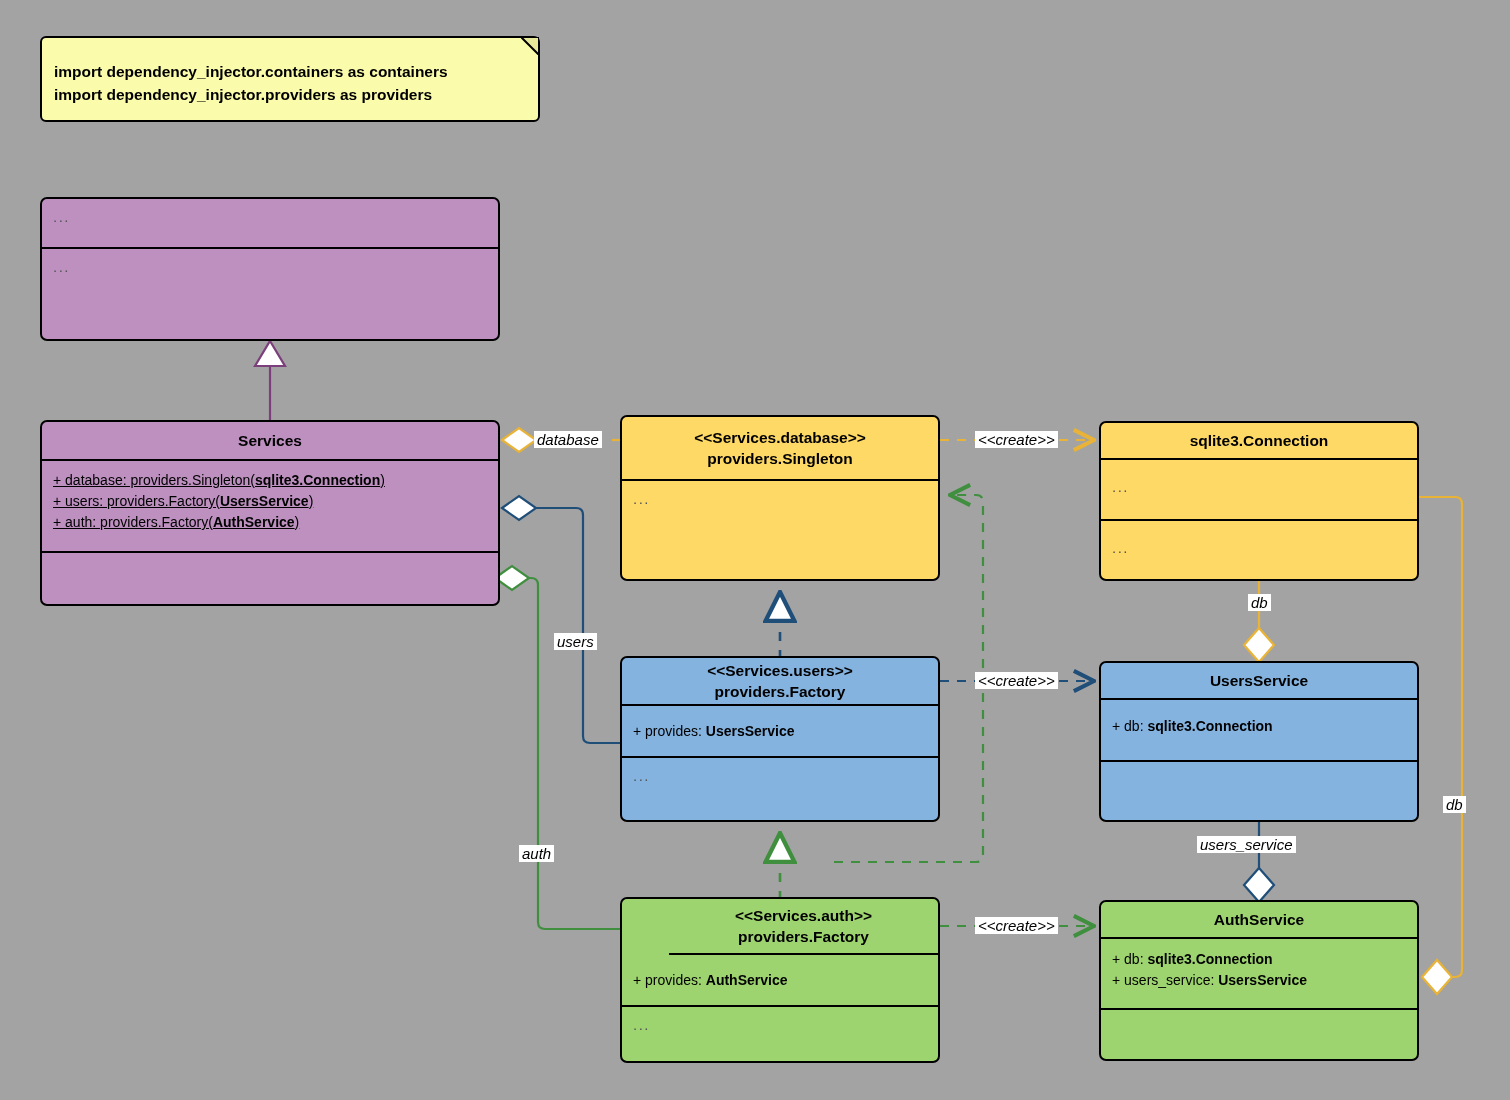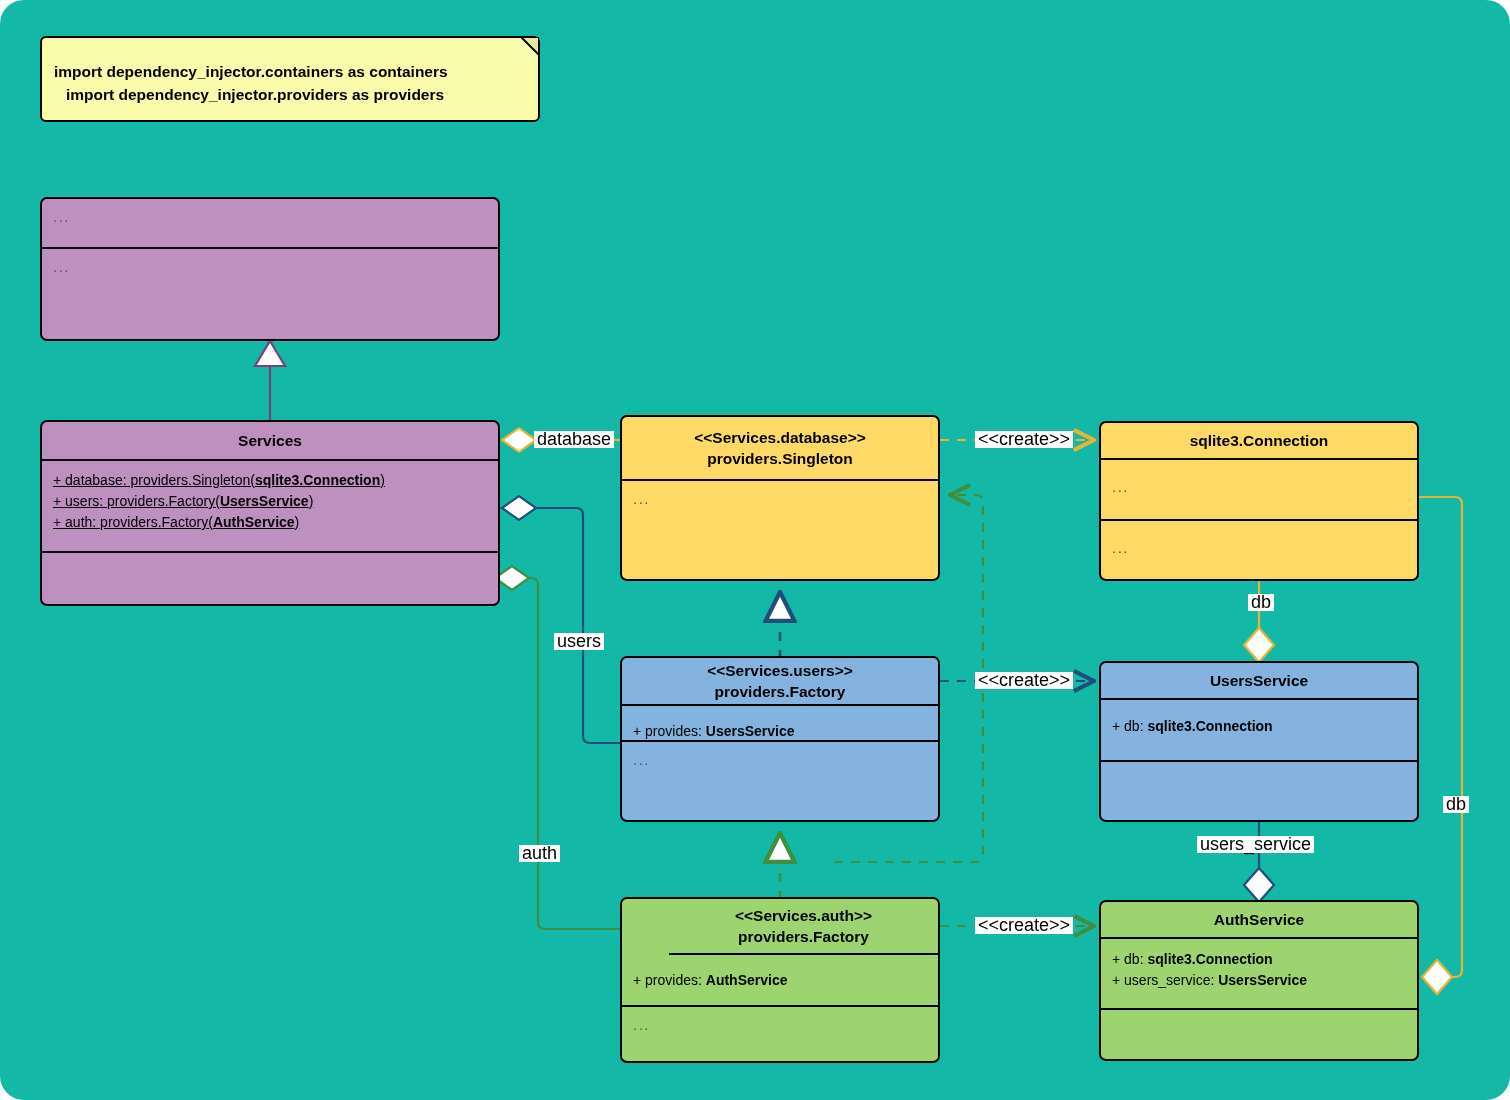--- a/index.html
+++ b/index.html
@@ -5,23 +5,22 @@
 <style>
   html,body{margin:0;padding:0;background:#ffffff;}
   body{
     font-family:"Liberation Sans", sans-serif;
     -webkit-font-smoothing:antialiased;
   }
   #canvas{
     position:relative;
     width:1510px;
     height:1100px;
-    background:#14b8a6;
+    background:#a3a3a3;
     overflow:hidden;
-    border-radius:24px;
   }
   #edges{
     position:absolute;
     left:0; top:0;
     width:1510px; height:1100px;
     pointer-events:none;
   }
 
   
   .note{
@@ -89,26 +88,27 @@
 
   
   .c-purple{ background:#bd90c0; }
   .c-yellow{ background:#ffd966; }
   .c-blue{   background:#85b3e0; }
   .c-green{  background:#9ed46f; }
 
   
   .elabel{
     position:absolute;
-    font-size:18px;
+    font-size:15px;
     color:#000;
     background:#ffffff;
     padding:0 3px;
     white-space:nowrap;
     line-height:17px;
+    font-style:italic;
   }
 </style>
 </head>
 <body>
 
 <div id="canvas">
 
   <svg id="edges" viewBox="0 0 1510 1100" width="1510" height="1100">
     <defs>
       <marker id="open-arrow-orange" viewBox="0 0 12 12" refX="11" refY="6" markerWidth="11" markerHeight="11" orient="auto-start-reverse">
@@ -187,21 +187,21 @@
       <path d="M1419,497 L1455,497 Q1462,497 1462,504 L1462,970 Q1462,977 1455,977 L1452,977" fill="none" stroke="#e8b337" stroke-width="2.2"></path>
       <path d="M1452,977 L1437,960 L1422,977 L1437,994 z" fill="#ffffff" stroke="#e8b337" stroke-width="2.2"></path>
     </g>
   </svg>
 
   <div class="note" style="left:40px; top:36px; width:500px; height:86px;">
     <svg class="note-fold" viewBox="0 0 18 18" width="18" height="18">
       <path d="M0,0 L18,18 L18,0 z" fill="#e8e89a" stroke="#000" stroke-width="2"></path>
     </svg>
     <div class="note-text">import dependency_injector.containers as containers</div>
-    <div class="note-text" style="top:45px;margin-left:12px;">import dependency_injector.providers as providers</div>
+    <div class="note-text" style="top:45px;">import dependency_injector.providers as providers</div>
   </div>
 
   <div class="uml c-purple" style="left:40px; top:197px; width:460px; height:144px;">
     <div class="sect" style="height:50px;">
       <div class="ellipsis">...</div>
     </div>
     <div class="sect" style="height:49px;">
       <div class="ellipsis">...</div>
     </div>
   </div>
@@ -228,21 +228,21 @@
     <div class="sect" style="height:50px;">
       <div class="ellipsis">...</div>
     </div>
   </div>
 
   <div class="uml c-blue" style="left:620px; top:656px; width:320px; height:166px;">
     <div class="sect title" style="height:48px;">
       <span>&lt;&lt;Services.users&gt;&gt;</span>
       <span>providers.Factory</span>
     </div>
-    <div class="sect attrs" style="height:36px; padding-top:15px;">
+    <div class="sect attrs" style="height:52px; padding-top:15px;">
       <div class="row"><span>+ provides: </span><b>UsersService</b></div>
     </div>
     <div class="sect" style="height:50px;">
       <div class="ellipsis">...</div>
     </div>
   </div>
 
   <div class="uml c-green" style="left:620px; top:897px; width:320px; height:166px;">
     <div class="sect title" style="height:56px;margin-left:47px;">
       <span>&lt;&lt;Services.auth&gt;&gt;</span>

